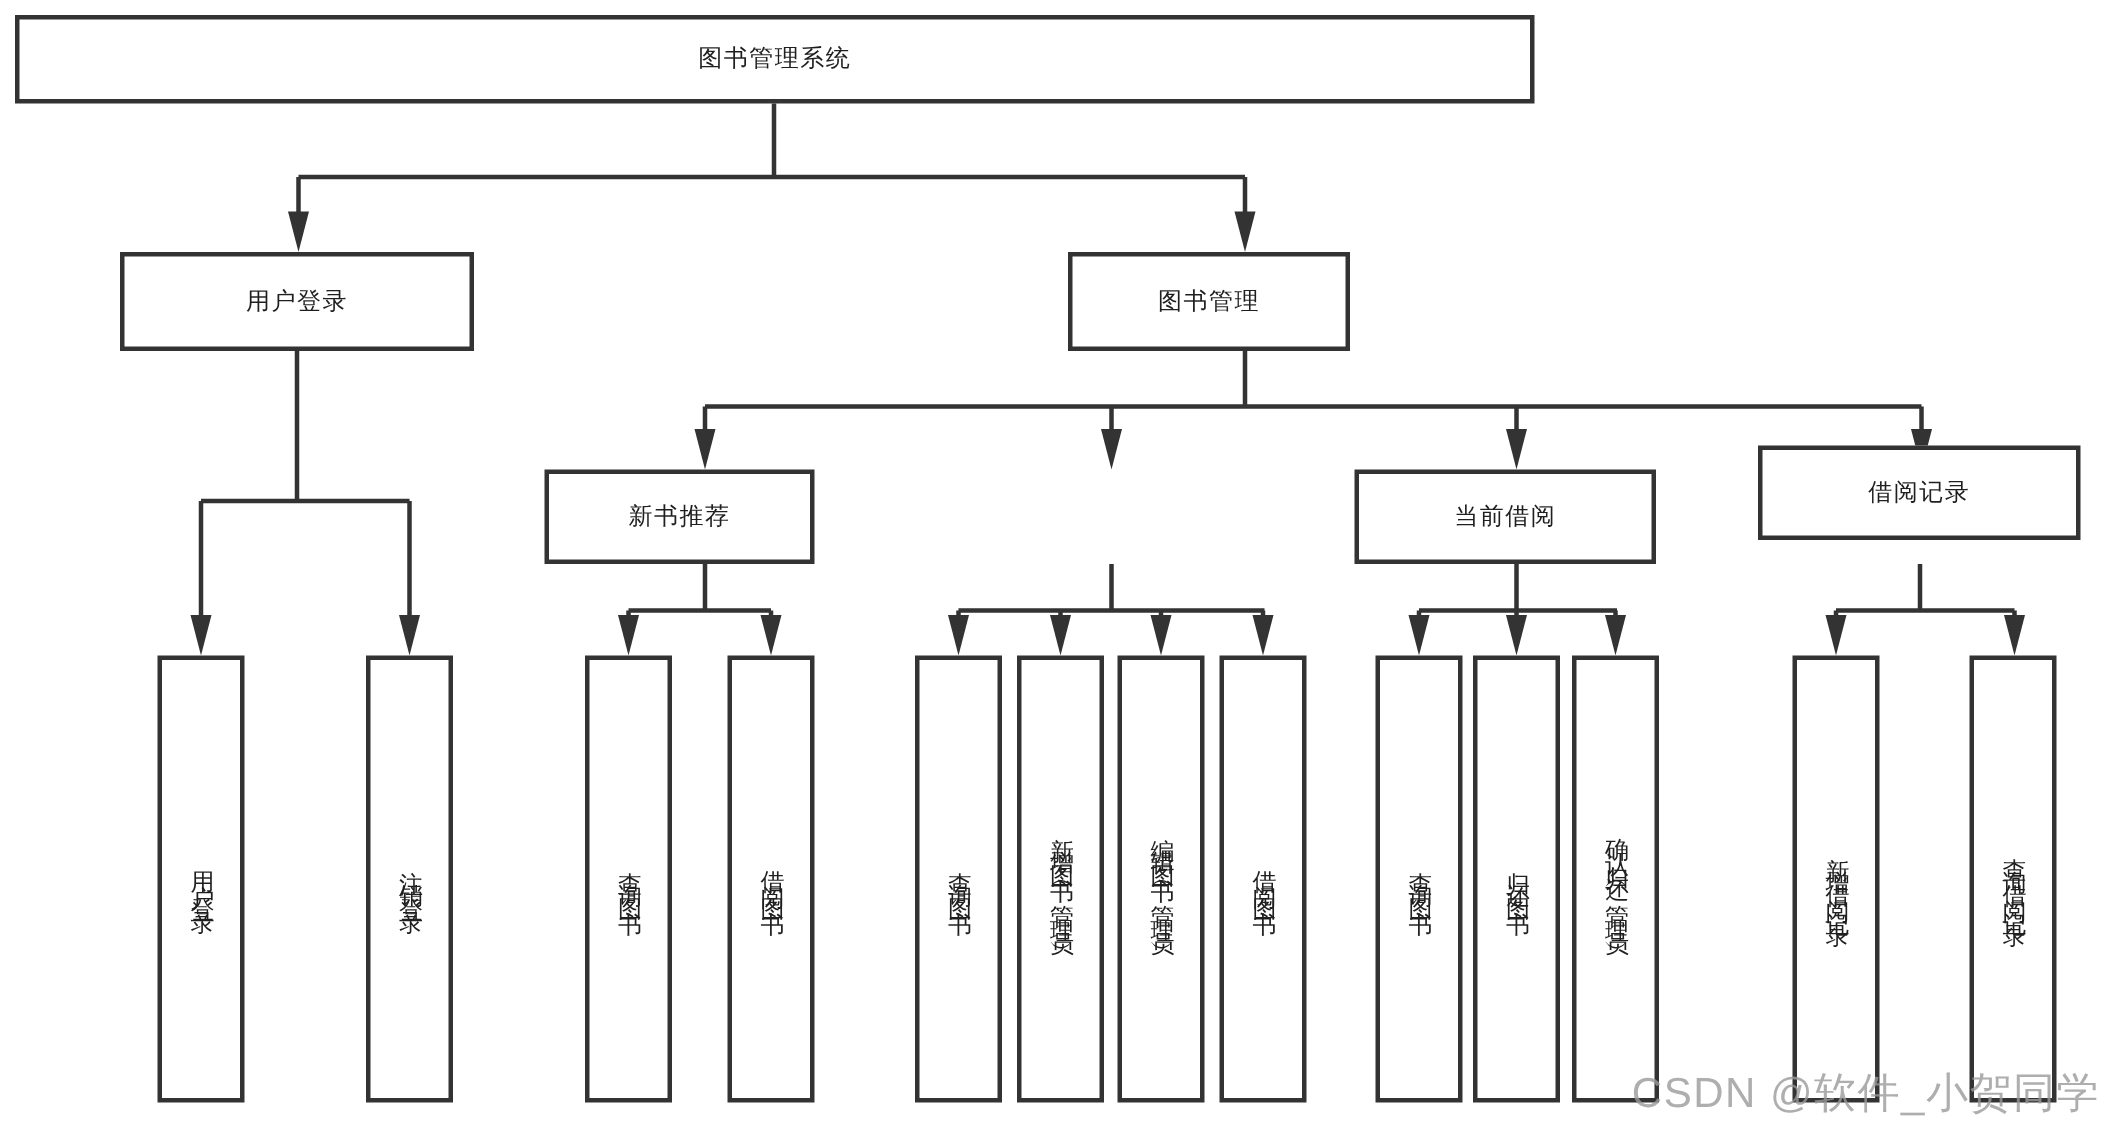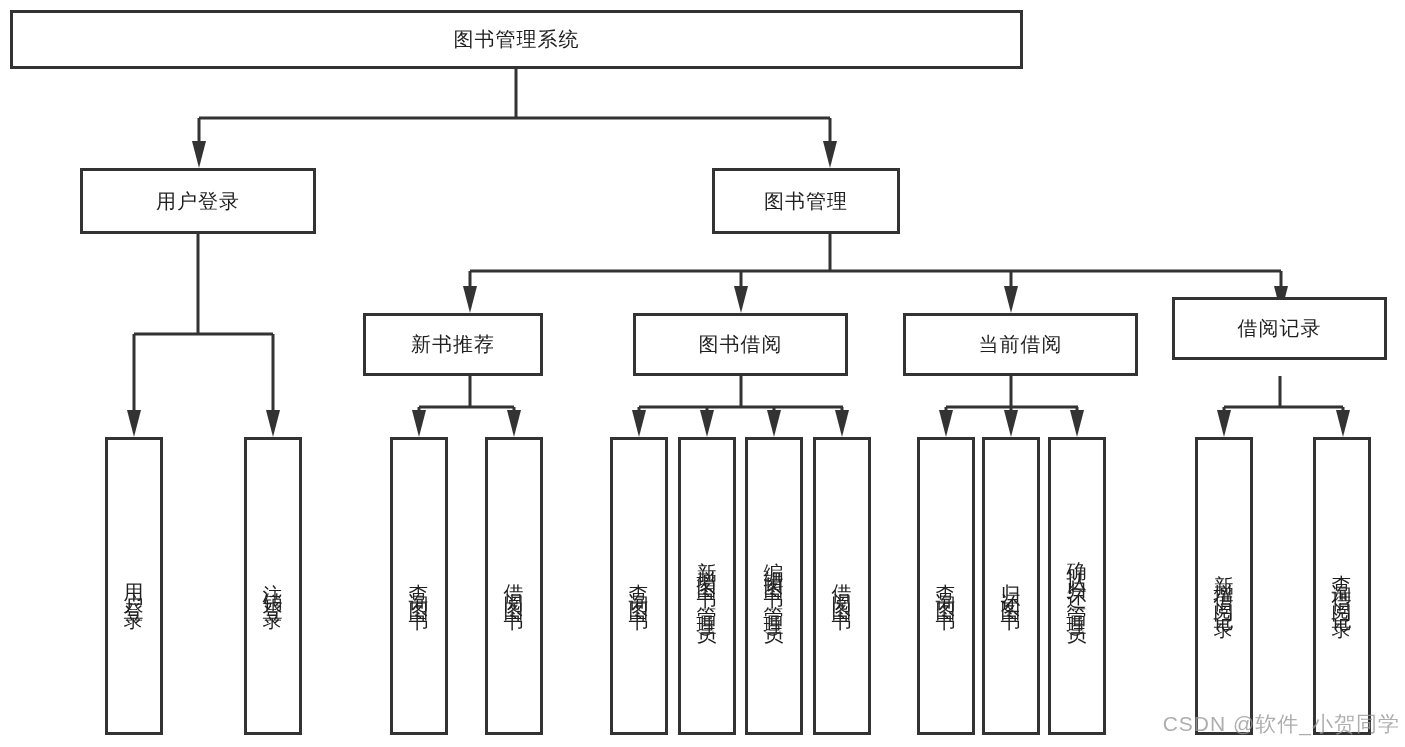--- a/index.html
+++ b/index.html
@@ -6,28 +6,28 @@
   .canvas{
     position:relative;width:1405px;height:747px;background:var(--bg,#fff);
     font-family:"Liberation Sans",sans-serif;overflow:hidden;
   }
   .connectors{position:absolute;left:0;top:0;width:1405px;height:747px;}
   .connectors path{stroke:var(--line,#333);stroke-width:3;fill:none;}
   .connectors polygon{fill:var(--line,#333);stroke:none;}
   .node{
     position:absolute;box-sizing:border-box;border:3px solid var(--line,#333);
     background:#fff;display:flex;align-items:center;justify-content:center;
-    color:var(--text,#1f1f1f);font-size:20px;letter-spacing:1px;text-align:center;font-family:Liberation Serif, serif;
+    color:var(--text,#1f1f1f);font-size:16px;letter-spacing:1px;text-align:center;font-family:Liberation Serif, serif;
   }
   .node.v{
     writing-mode:vertical-rl;text-orientation:mixed;
     letter-spacing:9px;line-height:1;padding:6px 0;
   }
   .watermark{
-    position:absolute;right:5px;top:710px;font-size:21px;
+    position:absolute;right:5px;top:710px;font-size:28px;
     color:var(--wm,#9a9a9a);opacity:.8;letter-spacing:1px;white-space:nowrap;
   }
 </style>
 </head>
 <body>
 
 <div class="canvas">
 
   <svg class="connectors" viewBox="0 0 1405 747" xmlns="http://www.w3.org/2000/svg">
     <path d="
@@ -61,22 +61,21 @@
       <polygon points="1343,437 1336,410 1350,410"></polygon>
     </g>
   </svg>
 
   <div class="node" style="left:10px;top:10px;width:1013px;height:59px">图书管理系统</div>
 
   <div class="node" style="left:80px;top:168px;width:236px;height:66px">用户登录</div>
   <div class="node" style="left:712px;top:168px;width:188px;height:66px">图书管理</div>
 
   <div class="node" style="left:363px;top:313px;width:180px;height:63px">新书推荐</div>
-  <div class="node" style="left:633px;top:313px;width:215px;height:63px">图书借阅</div>
-  <div class="node" style="left:903px;top:313px;width:235px;height:63px">当前借阅</div>
+  <div class="node" style="left:903px;top:313px;width:201px;height:63px">当前借阅</div>
   <div class="node" style="left:1172px;top:297px;width:215px;height:63px">借阅记录</div>
 
   <div class="node v" style="left:105px;top:437px;width:58px;height:298px">用户登录</div>
   <div class="node v" style="left:244px;top:437px;width:58px;height:298px">注销登录</div>
 
   <div class="node v" style="left:390px;top:437px;width:58px;height:298px">查询图书</div>
   <div class="node v" style="left:485px;top:437px;width:58px;height:298px">借阅图书</div>
 
   <div class="node v" style="left:610px;top:437px;width:58px;height:298px">查询图书</div>
   <div class="node v" style="left:678px;top:437px;width:58px;height:298px">新增图书（管理员）</div>

